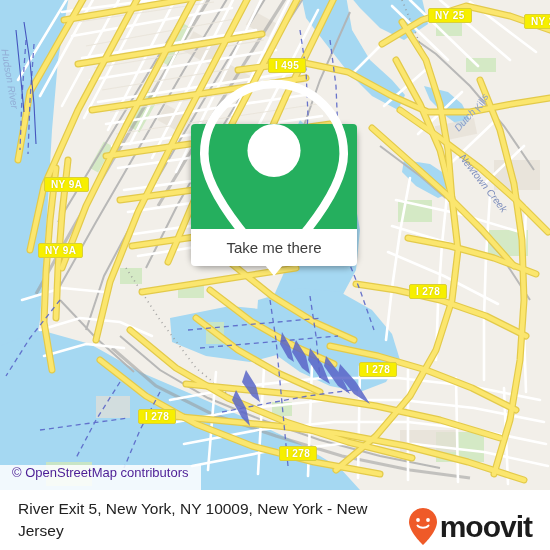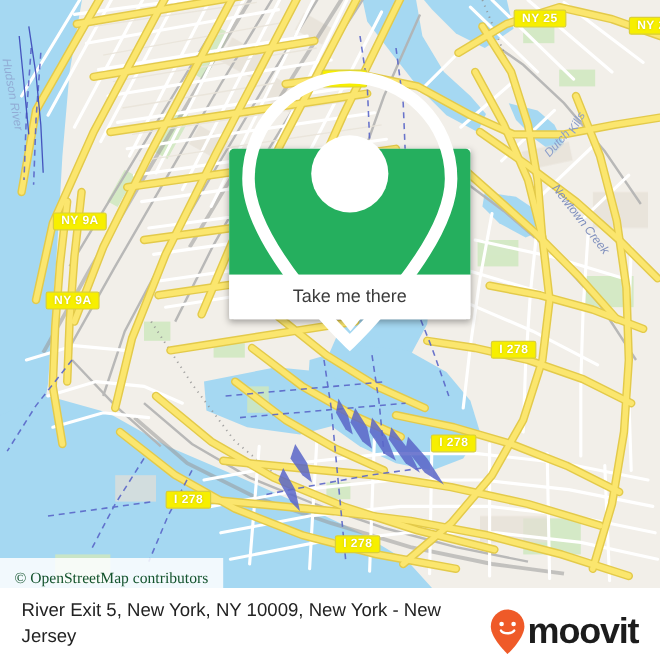--- a/index.html
+++ b/index.html
@@ -49,22 +49,22 @@
     color: #8b9ecb;
     font-size: 10px;
     font-style: italic;
     white-space: nowrap;
   }
 
   
   #popup {
     position: absolute;
     left: 191px; top: 124px;
-    width: 201px;
-    border-radius: 1px;
+    width: 166px;
+    border-radius: 12px;
     box-shadow: 0 2px 6px rgba(0,0,0,.35);
     overflow: visible;
     background: #ffffff;
   }
   #popup-green {
     background: #25af5e;
     height: 105px;
     border-radius: 4px 4px 0 0;
     display: flex; align-items: center; justify-content: center;
   }
@@ -86,25 +86,24 @@
     border-right: 9px solid transparent;
     border-top: 11px solid #ffffff;
   }
 
   
   #attribution {
     position: absolute;
     left: 0; top: 465px;
     height: 25px;
     background: rgba(255,255,255,.85);
-    display: flex; align-items: flex-end;
+    display: flex; align-items: flex-start;
     padding: 0 12px;
-    color: #14532d;
+    color: #4c1d95;
     font-size: 13px;
-    font-family: Liberation Serif, serif;
   }
 
   
   #footer {
     position: absolute;
     left: 0; top: 490px;
     width: 550px; height: 60px;
     background: #ffffff;
     display: flex; align-items: center;
     padding: 0 18px;

